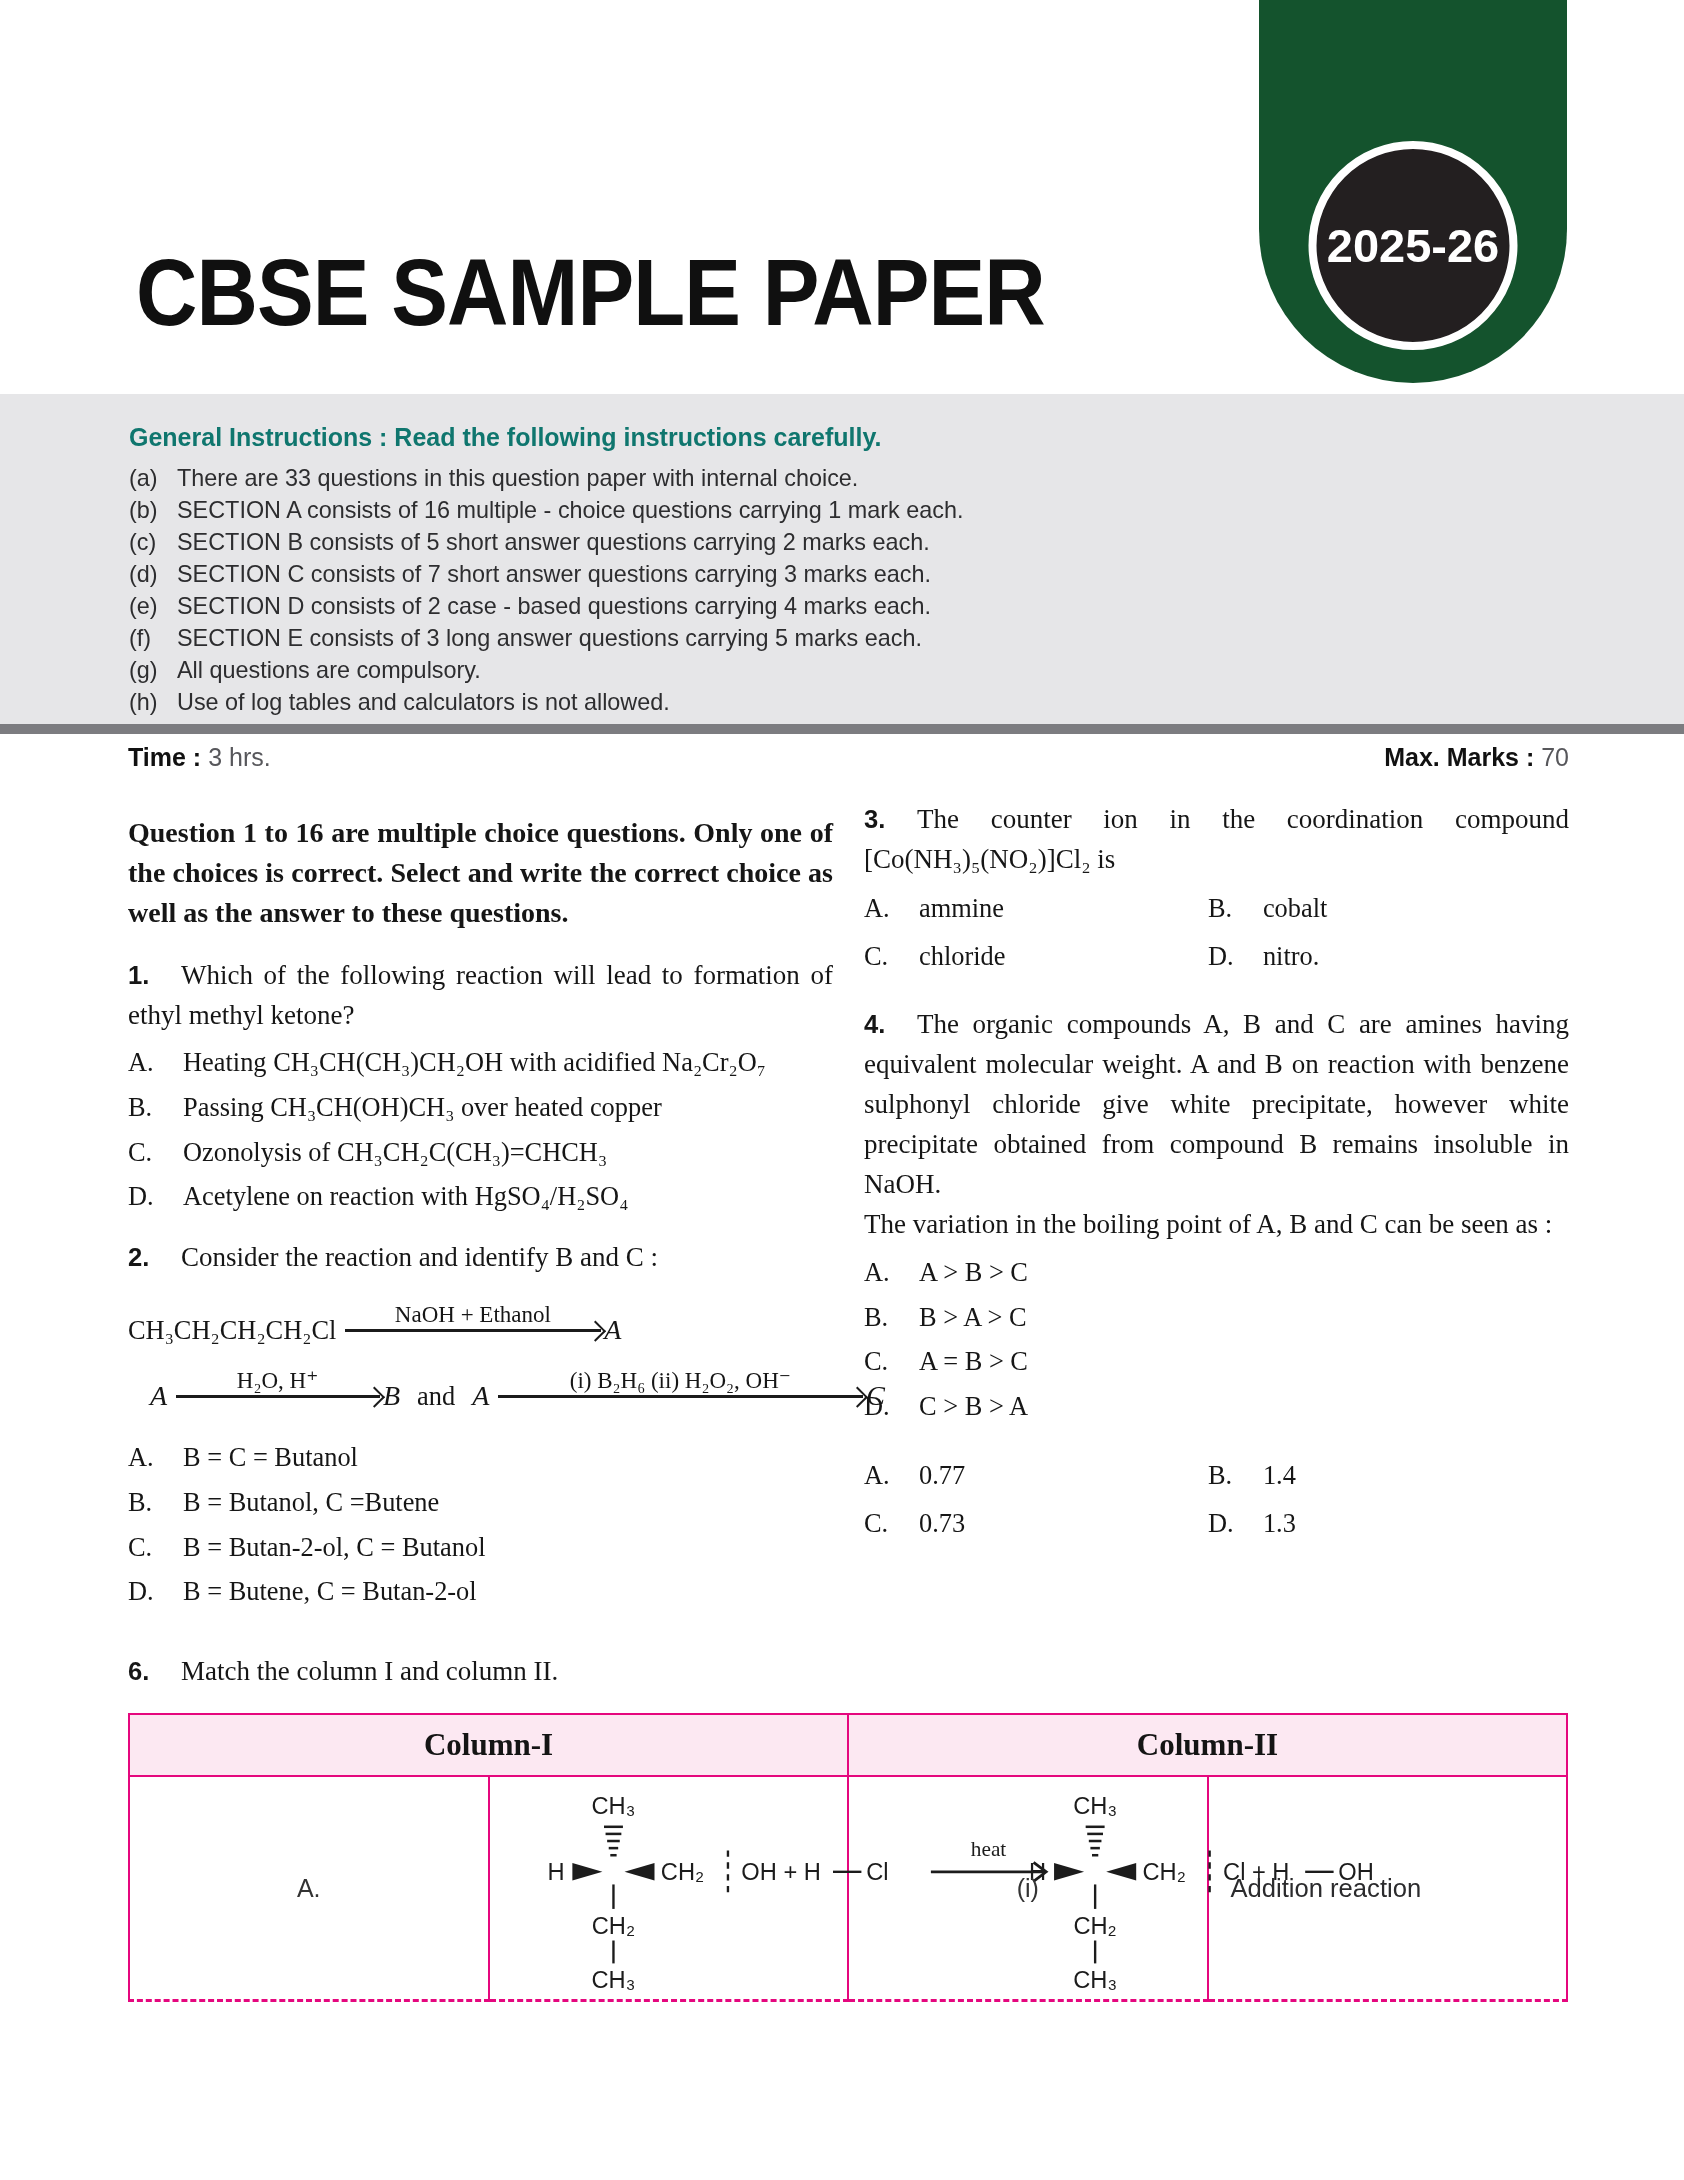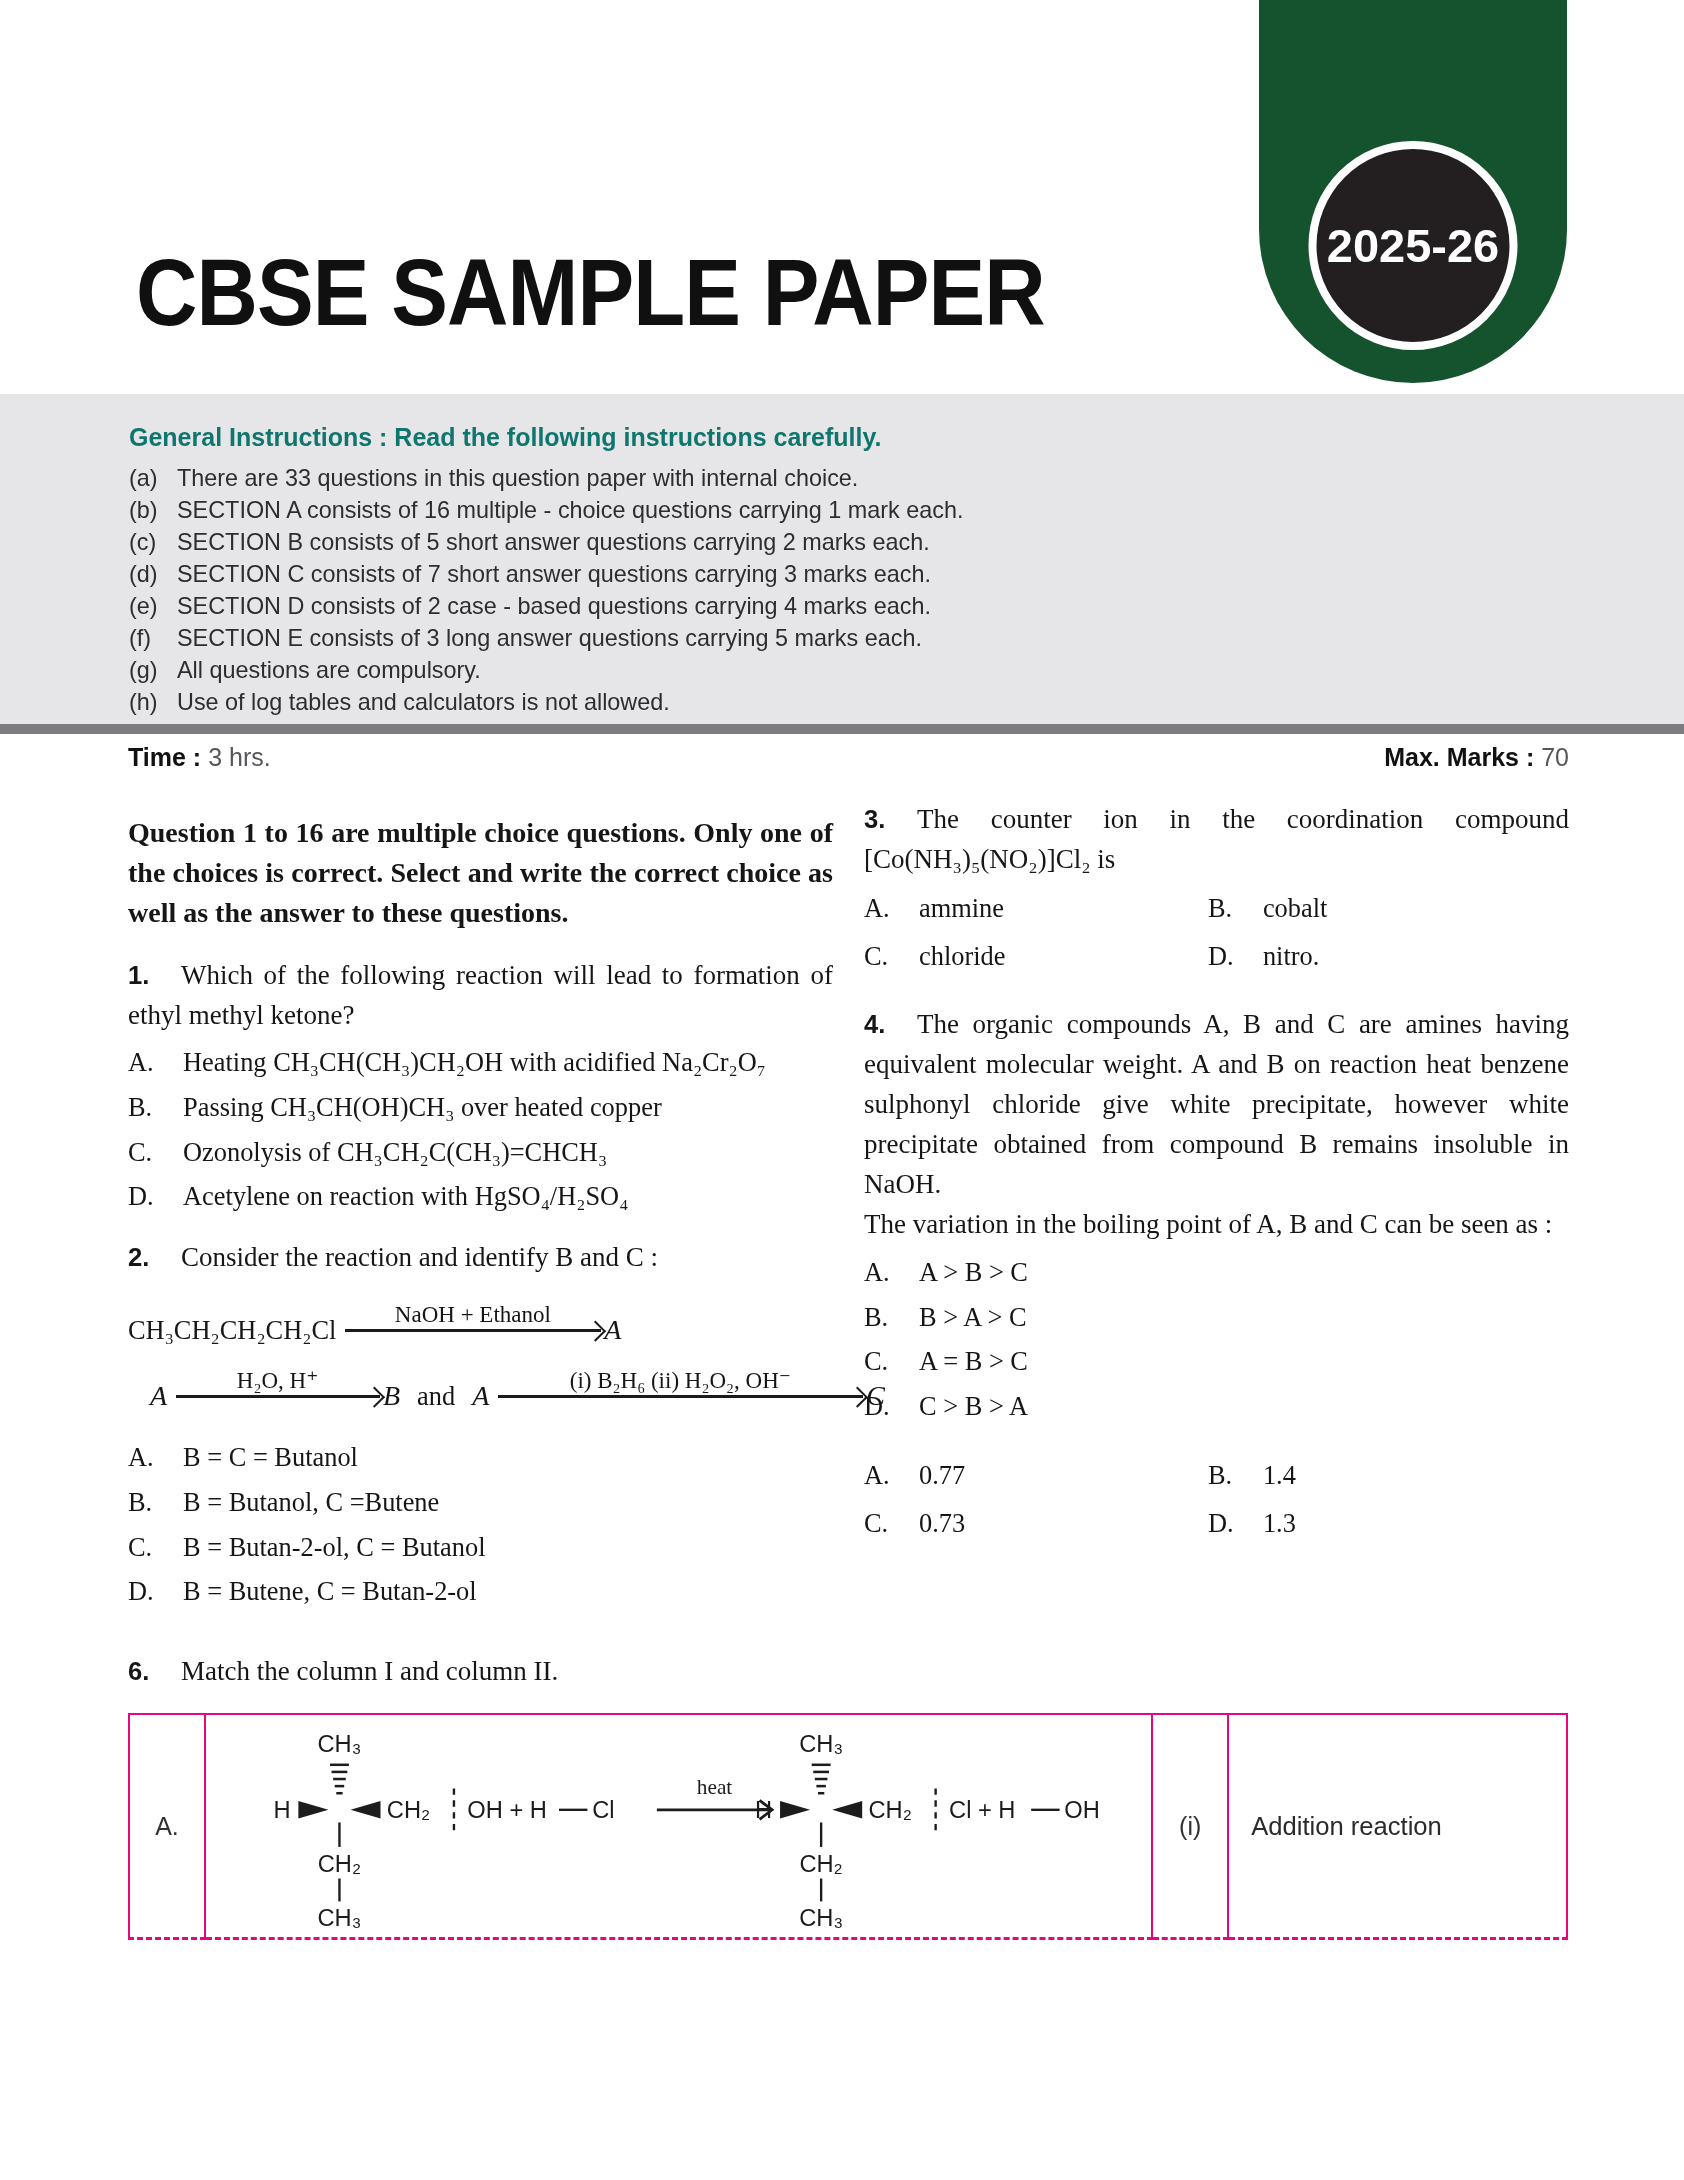--- a/index.html
+++ b/index.html
@@ -273,21 +273,21 @@
               <span class="opt-text">chloride</span>
             </div>
           <div class="opt">
               <span class="opt-label">D.</span>
               <span class="opt-text">nitro.</span>
             </div>
         </div>
       </div>
 
       <div class="q" style="margin-top:29px;">
-        <div class="q-head"><span class="q-num">4.</span><span>The organic compounds A, B and C are amines having equivalent molecular weight. A and B on reaction heat benzene sulphonyl chloride give white precipitate, however white precipitate obtained from compound B remains insoluble in NaOH.</span></div>
+        <div class="q-head"><span class="q-num">4.</span><span>The organic compounds A, B and C are amines having equivalent molecular weight. A and B on reaction with benzene sulphonyl chloride give white precipitate, however white precipitate obtained from compound B remains insoluble in NaOH.</span></div>
         <div class="q-para">The variation in the boiling point of A, B and C can be seen as :</div>
         <div class="opts">
           <div class="opt">
               <span class="opt-label">A.</span>
               <span class="opt-text">A &gt; B &gt; C</span>
             </div>
           <div class="opt">
               <span class="opt-label">B.</span>
               <span class="opt-text">B &gt; A &gt; C</span>
             </div>
@@ -323,20 +323,24 @@
         </div>
       </div>
     </div>
   </div>
 
   <div class="q6">
     <div class="q-head"><span class="q-num">6.</span><span>Match the column I and column II.</span></div>
 
     <table class="match">
       <tbody>
+          <tr>
+        <th colspan="2" style="background:#fce8f2;">Column-I</th>
+        <th colspan="2" style="background:#fce8f2;">Column-II</th>
+      </tr>
       <tr class="body-row">
         <td class="cell-rowlabel" style="width:72px;">A.</td>
         <td class="cell-structure" style="width:935px;">
           <svg class="structure-svg" viewBox="0 0 1160 272" xmlns="http://www.w3.org/2000/svg">
 
             <text x="150" y="42" text-anchor="middle">CH₃</text>
 
             <g stroke="#1c1c1c" stroke-width="3.2">
               <line x1="138" y1="58" x2="162" y2="58"></line>
               <line x1="140" y1="67" x2="160" y2="67"></line>

